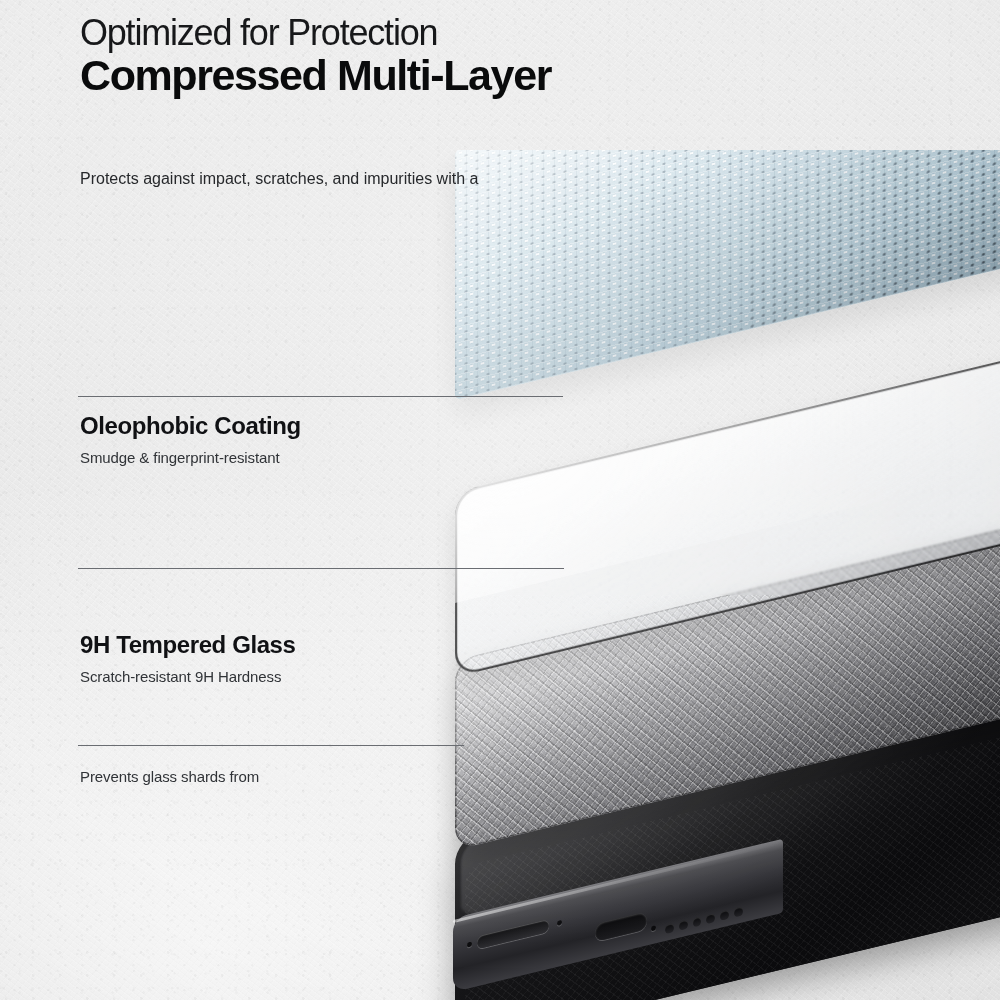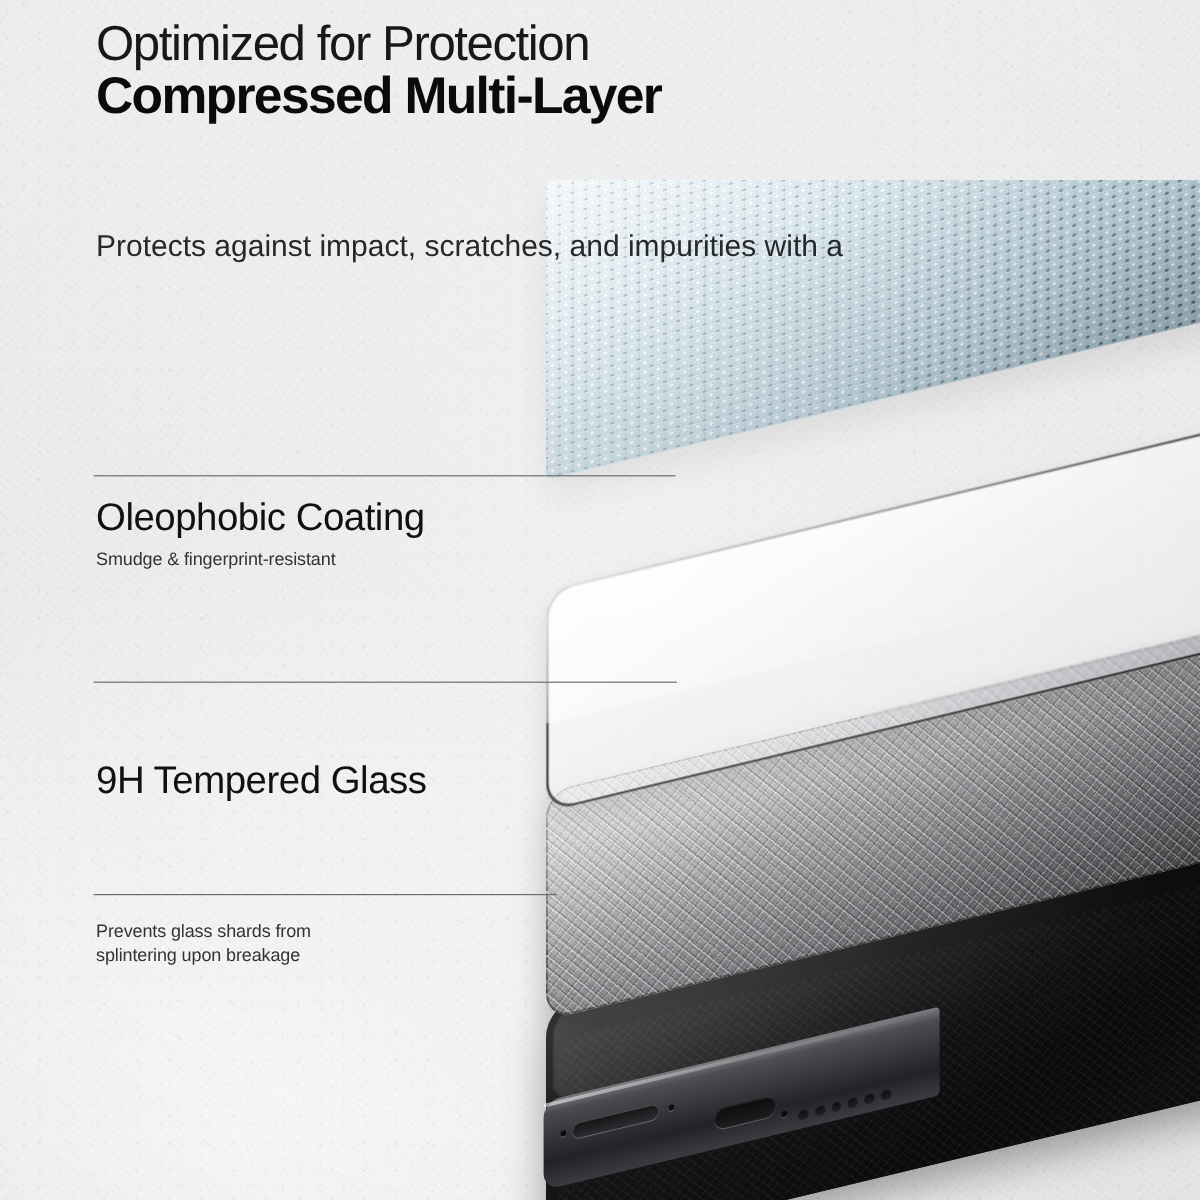--- a/index.html
+++ b/index.html
@@ -203,45 +203,45 @@
       radial-gradient(ellipse 2.6px 1.5px at 50% 50%, rgba(15,20,26,.80) 0 55%, transparent 72%);
     background-size: 11px 8px;
     background-position: 2px 2px;
     -webkit-mask-image: linear-gradient(148deg, transparent 0%, rgba(0,0,0,.35) 25%, #000 75%);
             mask-image: linear-gradient(148deg, transparent 0%, rgba(0,0,0,.35) 25%, #000 75%);
   }
 
   
   .headline { position:absolute; left:80px; top:14px; width:840px; }
   .h-line1 {
-    font-size:41px; font-weight:400; letter-spacing:-1.2px;
+    font-size:36px; font-weight:400; letter-spacing:-1.2px;
     line-height:1.08; color:#17181a; white-space:nowrap;
   }
   .h-line2 {
     font-size:43px; font-weight:700; letter-spacing:-1.4px;
     line-height:1.12; color:#0a0b0c; white-space:nowrap; margin-top:-2px;
   }
   .subcopy {
-    position:absolute; left:80px; top:188px; width:830px;
-    font-size:25px; font-weight:400; line-height:1.42; color:#26282b;
+    position:absolute; left:80px; top:168px; width:830px;
+    font-size:16px; font-weight:400; line-height:1.42; color:#26282b;
   }
   .subcopy span { display:block; white-space:nowrap; }
 
   
   .leader {
     position:absolute; height:0;
     border-top:1.6px solid #6a6d72;
   }
   .leader.l1 { left:78px; top:396px; width:485px; }
   .leader.l2 { left:78px; top:568px; width:486px; }
   .leader.l3 { left:78px; top:745px; width:386px; }
 
   .lbl { position:absolute; left:80px; }
   .lbl .t {
-    font-size:32px; font-weight:400; color:#101114; letter-spacing:-.4px;
+    font-size:24px; font-weight:700; color:#101114; letter-spacing:-.4px;
     line-height:1.2; white-space:nowrap;
   }
   .lbl .d {
     margin-top:7px;
     font-size:15px; font-weight:400; color:#303337; letter-spacing:-.1px;
     line-height:1.36;
   }
   .lbl .d span { display:block; white-space:nowrap; }
   .lbl.b1 { top:412px; }
   .lbl.b2 { top:583px;margin-top:48px; }
@@ -317,23 +317,25 @@
   <div class="lbl b1">
     <div class="t">Oleophobic Coating</div>
     <div class="d">
       <span>Smudge &amp; fingerprint-resistant</span>
     </div>
   </div>
 
   <div class="leader l2"></div>
   <div class="lbl b2">
     <div class="t">9H Tempered Glass</div>
+    <div class="d">
+      <span>Scratch-resistant 9H Hardness</span>
+    </div>
   </div>
 
   <div class="leader l3"></div>
   <div class="lbl b3">
     <div class="d">
       <span>Prevents glass shards from</span>
-      <span>splintering upon breakage</span>
     </div>
   </div>
 
 </div>
 
 </body></html>

